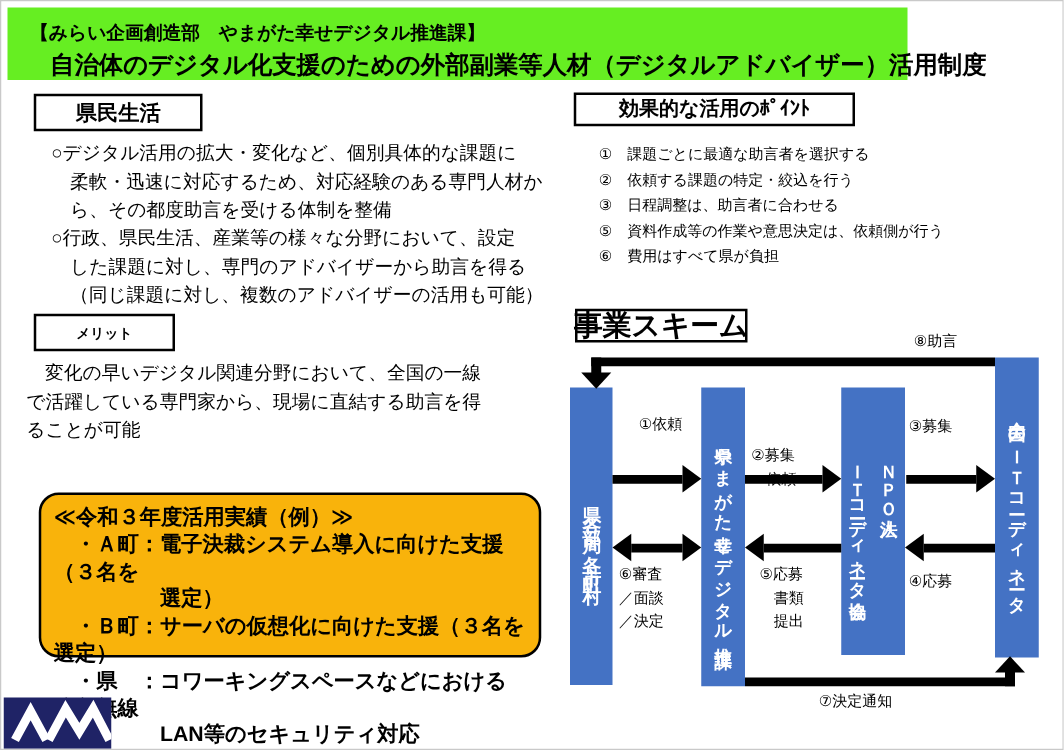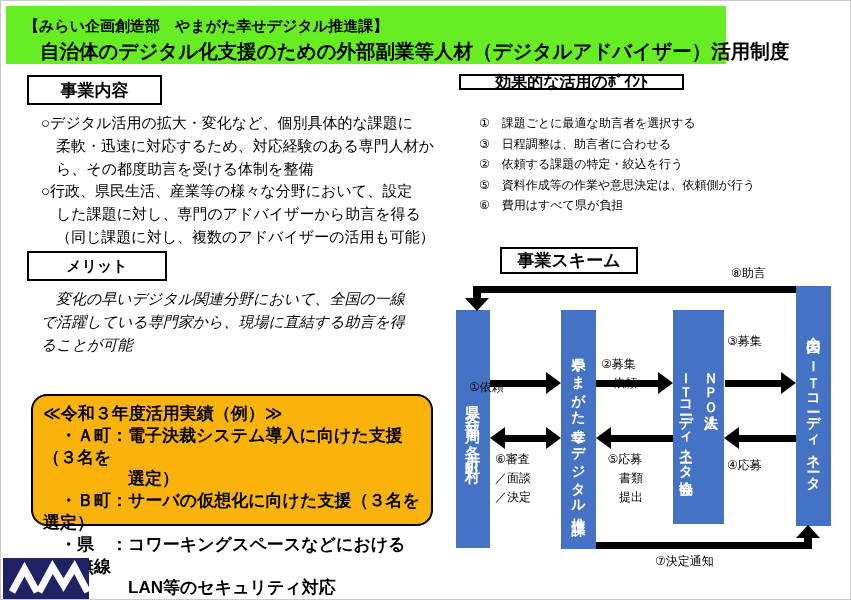--- a/index.html
+++ b/index.html
@@ -14,27 +14,27 @@
   .abs{position:absolute;}
   
   .header{left:5px;top:5px;width:720px;height:58px;background:var(--green);}
   .header-dept{left:18px;top:11px;font-size:15px;font-weight:bold;white-space:nowrap;}
   .header-title{left:34px;top:32px;font-size:19.5px;font-weight:bold;white-space:nowrap;}
   
   .titlebox{background:#fff;border:2px solid #000;box-sizing:border-box;
     display:flex;align-items:center;justify-content:center;
     font-weight:bold;white-space:nowrap;}
   .t-business{left:26px;top:74px;width:135px;height:30px;font-size:17px;}
-  .t-merit{left:26px;top:250px;width:140px;height:30px;font-size:15px;}
-  .t-points{left:458px;top:73px;width:225px;height:16px;font-size:16px;}
-  .t-scheme{left:459px;top:246px;width:138px;height:27px;font-size:17px;margin-left:40px;}
+  .t-merit{left:26px;top:250px;width:113px;height:30px;font-size:11px;}
+  .t-points{left:458px;top:73px;width:225px;height:27px;font-size:16px;}
+  .t-scheme{left:459px;top:246px;width:138px;height:27px;font-size:23px;}
   
   .para{font-size:15px;line-height:22.8px;white-space:pre-line;}
   .p-business{left:40px;top:111px;width:400px;}
-  .p-merit{left:40px;top:287px;width:406px;font-style:italic;}
+  .p-merit{left:20px;top:287px;width:406px;}
   
   .results{left:30px;top:393px;width:402px;height:132px;background:var(--orange);
     border:2px solid #000;border-radius:16px;box-sizing:border-box;padding:7px 10px;}
   .p-results{font-size:17px;line-height:21.8px;font-weight:bold;white-space:pre-line;}
   
   .points-list{left:478px;top:112px;width:370px;font-size:12px;line-height:20.6px;}
   .points-list div{white-space:nowrap;}
   
   .vbox{background:var(--blue);display:flex;align-items:center;justify-content:center;box-sizing:border-box;}
   .vtext{writing-mode:vertical-rl;text-orientation:upright;color:#fff;
@@ -61,21 +61,21 @@
 </head>
 <body>
 
 <div class="page">
 
   <div class="abs header">
     <div class="abs header-dept">【みらい企画創造部　やまがた幸せデジタル推進課】</div>
     <div class="abs header-title">自治体のデジタル化支援のための外部副業等人材（デジタルアドバイザー）活用制度</div>
   </div>
 
-  <div class="abs titlebox t-business">事業内容</div>
+  <div class="abs titlebox t-business">県民生活</div>
   <div class="abs para p-business">○デジタル活用の拡大・変化など、個別具体的な課題に
 　柔軟・迅速に対応するため、対応経験のある専門人材か
 　ら、その都度助言を受ける体制を整備
 ○行政、県民生活、産業等の様々な分野において、設定
 　した課題に対し、専門のアドバイザーから助言を得る
 　（同じ課題に対し、複数のアドバイザーの活用も可能）</div>
 
   <div class="abs titlebox t-merit">メリット</div>
   <div class="abs para p-merit">　変化の早いデジタル関連分野において、全国の一線
 で活躍している専門家から、現場に直結する助言を得
@@ -86,22 +86,22 @@
 　・Ａ町：電子決裁システム導入に向けた支援（３名を
 　　　　　選定）
 　・Ｂ町：サーバの仮想化に向けた支援（３名を選定）
 　・県　：コワーキングスペースなどにおける公衆無線
 　　　　　LAN等のセキュリティ対応</div>
   </div>
 
   <div class="abs titlebox t-points">効果的な活用のﾎﾟｲﾝﾄ</div>
   <div class="abs points-list">
     <div>①　課題ごとに最適な助言者を選択する</div>
+    <div>②　依頼する課題の特定・絞込を行う</div>
     <div>③　日程調整は、助言者に合わせる</div>
-    <div>②　依頼する課題の特定・絞込を行う</div>
     <div>⑤　資料作成等の作業や意思決定は、依頼側が行う</div>
     <div>⑥　費用はすべて県が負担</div>
   </div>
 
   <div class="abs titlebox t-scheme">事業スキーム</div>
 
   <div class="abs vbox b1">
     <div class="vtext">県各部局・各市町村</div>
   </div>
   <div class="abs vbox b2">
@@ -115,21 +115,21 @@
     <div class="vtext">全国のＩＴコーディネータ</div>
   </div>
 
   <div class="abs shaft" style="left:472px;top:285px;width:323px;"></div>
   <div class="abs vseg" style="left:472px;top:285px;height:16px;"></div>
   <div class="abs head-down" style="left:464px;top:297px;"></div>
   <div class="abs lbl" style="left:730px;top:263px;">⑧助言</div>
 
   <div class="abs shaft" style="left:489px;top:379px;width:56px;"></div>
   <div class="abs head-right" style="left:545px;top:371px;"></div>
-  <div class="abs lbl" style="left:468px;top:329px;margin-top:48px;">①依頼</div>
+  <div class="abs lbl" style="left:510px;top:329px;">①依頼</div>
 
   <div class="abs shaft" style="left:595px;top:379px;width:62px;"></div>
   <div class="abs head-right" style="left:657px;top:371px;"></div>
   <div class="abs lbl" style="left:600px;top:329px;margin-top:25px;">②募集
 　依頼</div>
 
   <div class="abs shaft" style="left:724px;top:379px;width:56px;"></div>
   <div class="abs head-right" style="left:780px;top:371px;"></div>
   <div class="abs lbl" style="left:726px;top:331px;">③募集</div>
 

